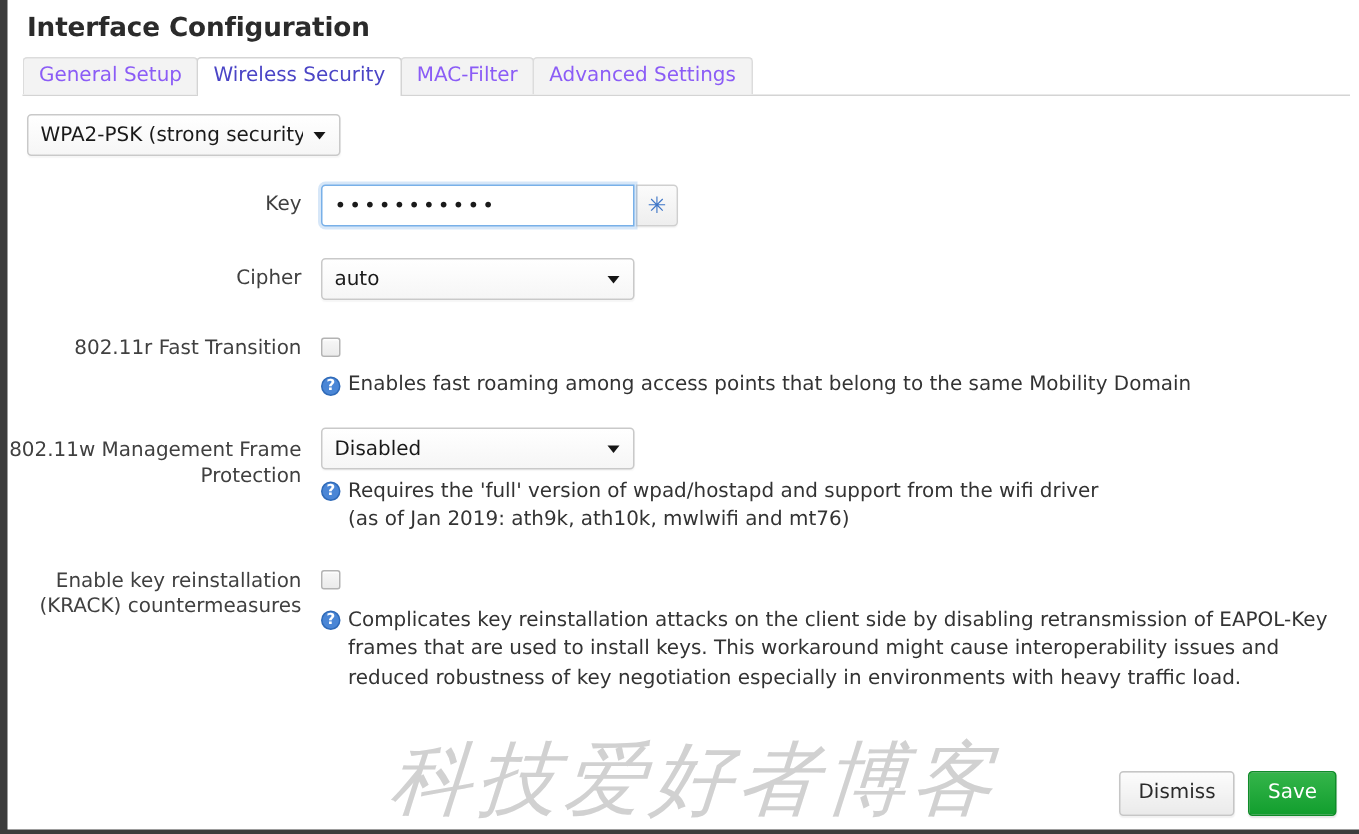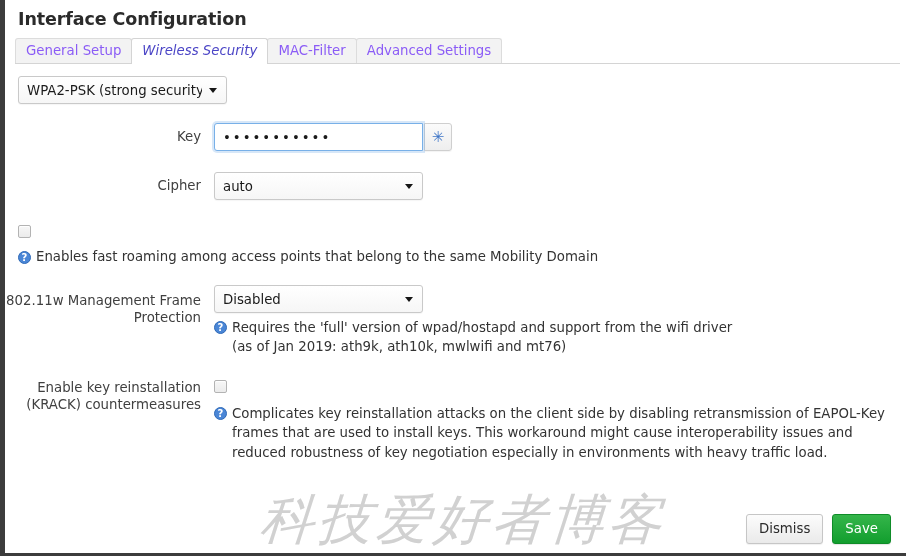--- a/index.html
+++ b/index.html
@@ -76,21 +76,20 @@
     white-space: nowrap;
     font-family: "DejaVu Sans", "Liberation Sans", sans-serif;
   }
   .tab.active {
     color: #4b45c6;
     background: #ffffff;
     border-color: #d4d4d4;
     z-index: 3;
     margin-bottom: -1px;
     padding-bottom: 5px;
-    font-style: italic;
   }
 
   
   .form {
     position: absolute;
     left: 0;
     top: 76px;
     width: 901px;
   }
   .row {
@@ -341,20 +340,21 @@
         <span class="selwrap">
           <select class="sel sel-cipher">
             <option>auto</option>
           </select>
           <span></span>
         </span>
       </div>
     </div>
 
     <div class="row" style="margin-bottom:18px;">
+      <div class="lbl">802.11r Fast Transition</div>
       <div class="ctrl">
         <span class="cbx"></span>
         <div class="help">
           <span class="help-icon">?</span>
           <span class="help-text">Enables fast roaming among access points that belong to the same Mobility Domain</span>
         </div>
       </div>
     </div>
 
     <div class="row" style="margin-bottom:20px;">

